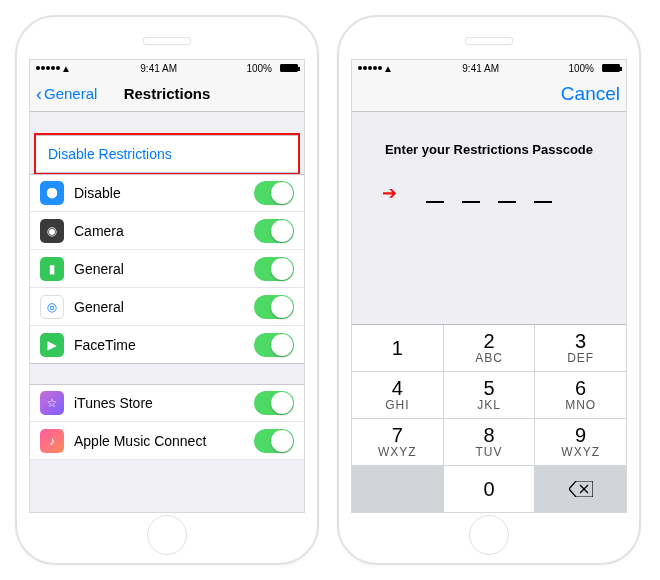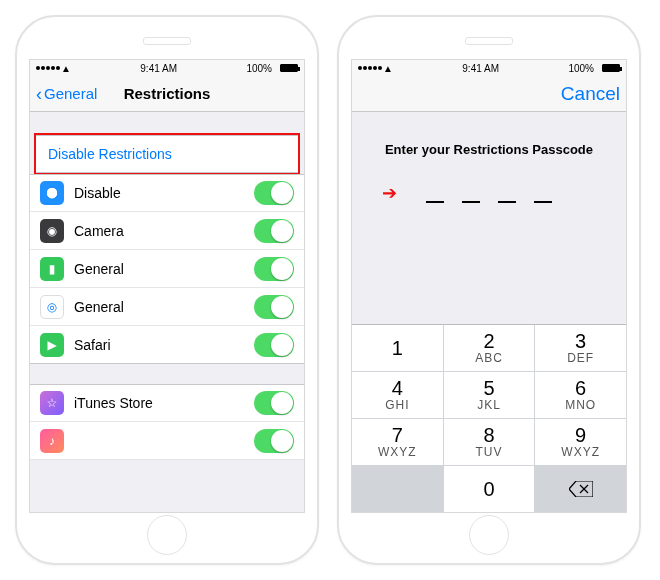--- a/index.html
+++ b/index.html
@@ -205,33 +205,34 @@
         <span>General</span>
         <div class="toggle"></div>
       </div>
       <div class="row">
         <div class="app-icon" style="background:#fff;border:1px solid #ddd;color:#007aff;">◎</div>
         <span>General</span>
         <div class="toggle"></div>
       </div>
       <div class="row" style="border-bottom:1px solid #c8c7cc;">
         <div class="app-icon" style="background:#34c759;">▶</div>
-        <span>Safari</span>
+        <span>FaceTime</span>
         <div class="toggle"></div>
       </div>
 
       <div class="gap"></div>
 
       <div class="row row-first">
         <div class="app-icon" style="background:linear-gradient(135deg,#c86dd7,#7f5fff);">☆</div>
         <span>iTunes Store</span>
         <div class="toggle"></div>
       </div>
       <div class="row">
         <div class="app-icon" style="background:linear-gradient(135deg,#ff5ca0,#ff8b5c);">♪</div>
+        <span>Apple Music Connect</span>
         <div class="toggle"></div>
       </div>
     </div>
   </div>
 </div>
 
 <div class="phone">
   <div class="screen">
     <div class="status">
       <div class="sig">

